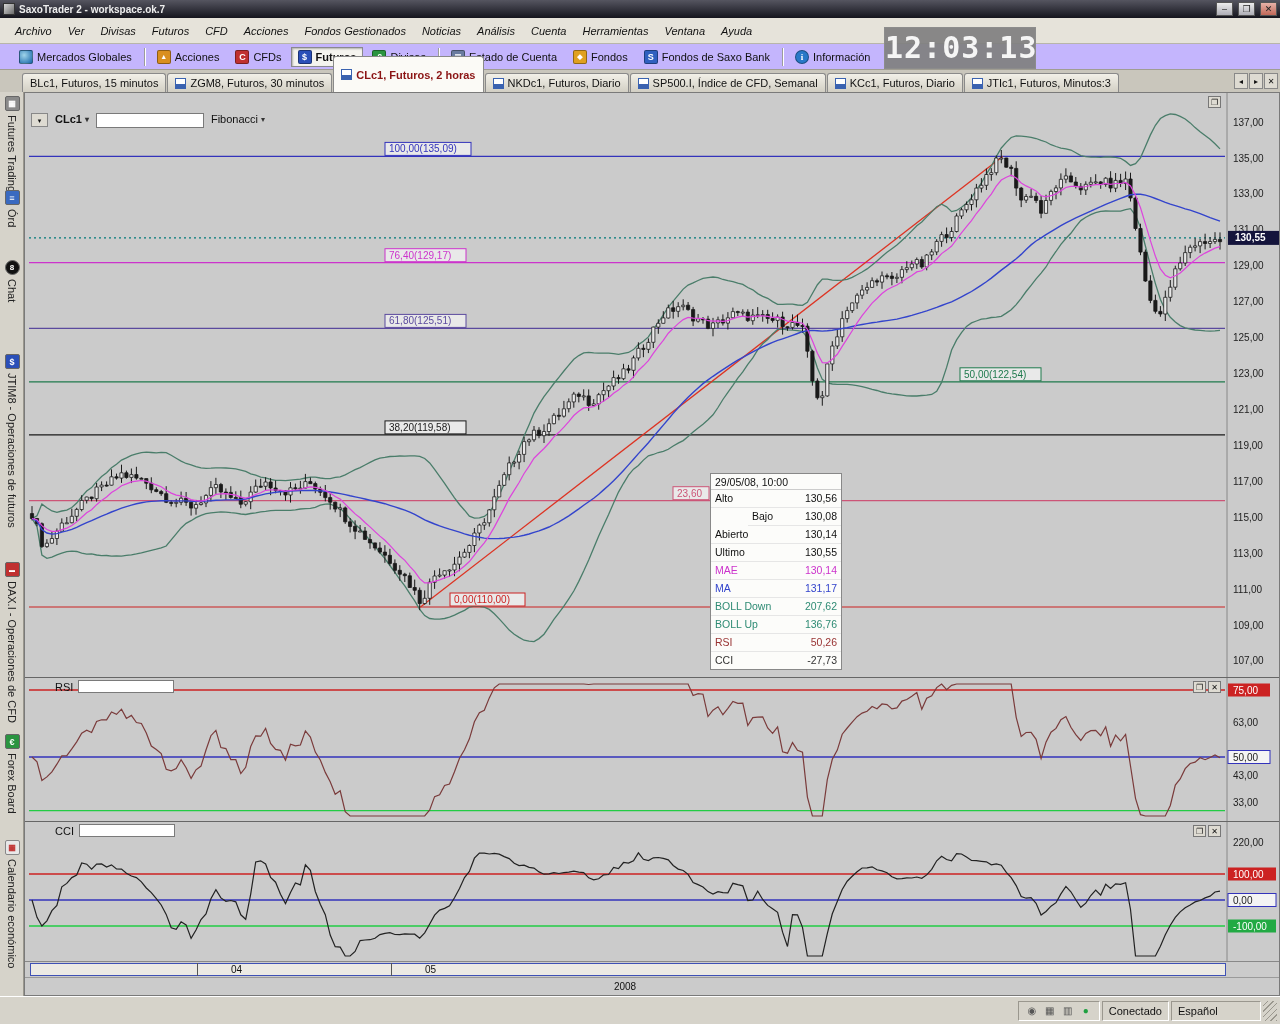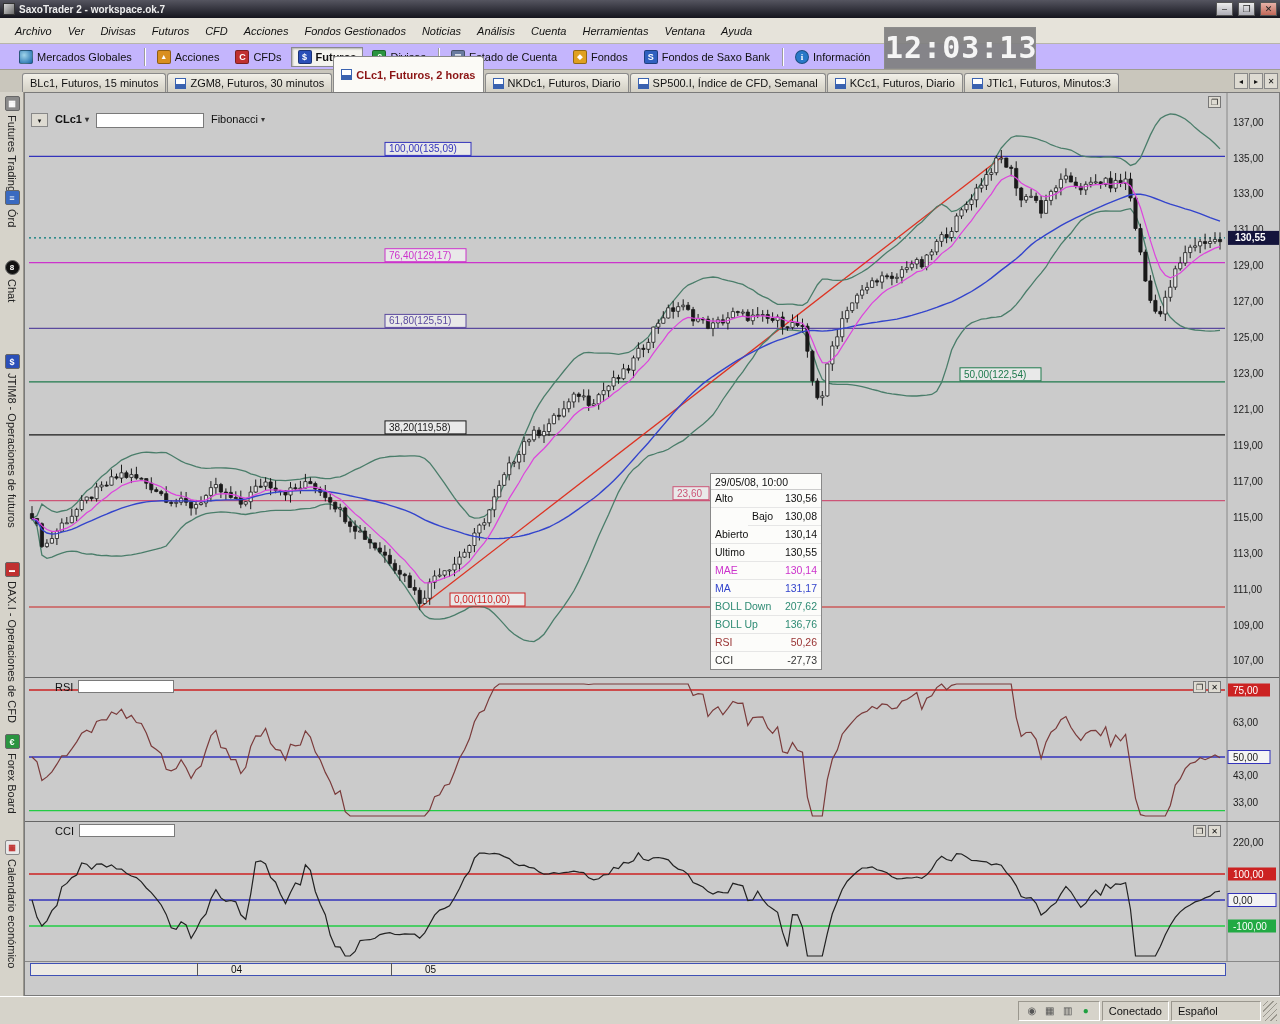--- a/index.html
+++ b/index.html
@@ -63,21 +63,21 @@
 .ct-symbol{display:flex;align-items:center;gap:3px;font-weight:bold;}
 .caret{font-size:8px;color:#333;}
 .ct-input{width:108px;height:15px;background:#fff;border:1px solid #7a7a7a;font-size:11px;padding:0 2px;font-family:"Liberation Sans",sans-serif;}
 .ct-tool{display:flex;align-items:center;gap:3px;}
 .panel-controls{position:absolute;display:flex;gap:2px;z-index:5;}
 .pc-btn{width:13px;height:12px;background:#dedbd2;border:1px solid #777;font-size:8px;line-height:11px;text-align:center;}
 .panel-header{position:absolute;display:flex;align-items:center;gap:5px;z-index:5;left:30px;}
 .ph-input{width:96px;height:13px;background:#fff;border:1px solid #7a7a7a;font-family:"Liberation Sans",sans-serif;}
 
 
-.chart-tooltip{position:absolute;left:685px;top:380px;width:112px;background:#fcfcfa;border:1px solid #888;z-index:6;font-size:10.5px;}
+.chart-tooltip{position:absolute;left:685px;top:380px;width:132px;background:#fcfcfa;border:1px solid #888;z-index:6;font-size:10.5px;}
 .tt-header{padding:2px 4px 1px 4px;border-bottom:1px solid #ccc;}
 .tt-row{display:flex;justify-content:space-between;padding:1px 4px;border-bottom:1px solid #e6e6e6;line-height:15px;}
 .tt-row:last-child{border-bottom:none;}
 
 
 .time-strip{height:16px;position:relative;background:#cbcbcb;border-top:1px solid #888;}
 .range-bar{position:absolute;left:5px;top:1px;width:1196px;height:13px;border:1px solid #3f51b5;background:#eceae4;}
 .month-tick{position:absolute;top:1px;width:1px;height:13px;background:#555;}
 .month-label{position:absolute;top:2px;font-size:10px;padding-left:20px;}
 .year-row{height:18px;position:relative;background:#cbcbcb;border-top:1px solid #9a9a9a;}
@@ -318,20 +318,23 @@
         <text x="1208" y="107.5" font-size="10" fill="#fff">-100,00</text>
       </svg>
 
     <div class="time-strip">
       <div class="range-bar"></div>
       <div class="month-tick" style="left:172px"></div>
       <div class="month-tick" style="left:366px"></div>
       <span class="month-label" style="left:186px">04</span>
       <span class="month-label" style="left:380px">05</span>
     </div>
+    <div class="year-row">
+      <span class="year-label">2008</span>
+    </div>
 
     <div class="chart-toolbar">
       <span class="ct-dd">▾</span>
       <span class="ct-symbol">
         <span>CLc1</span>
         <span class="caret">▾</span>
       </span>
       <input class="ct-input" type="text" value="" style="">
       <span class="ct-tool">
         <span>Fibonacci</span>

